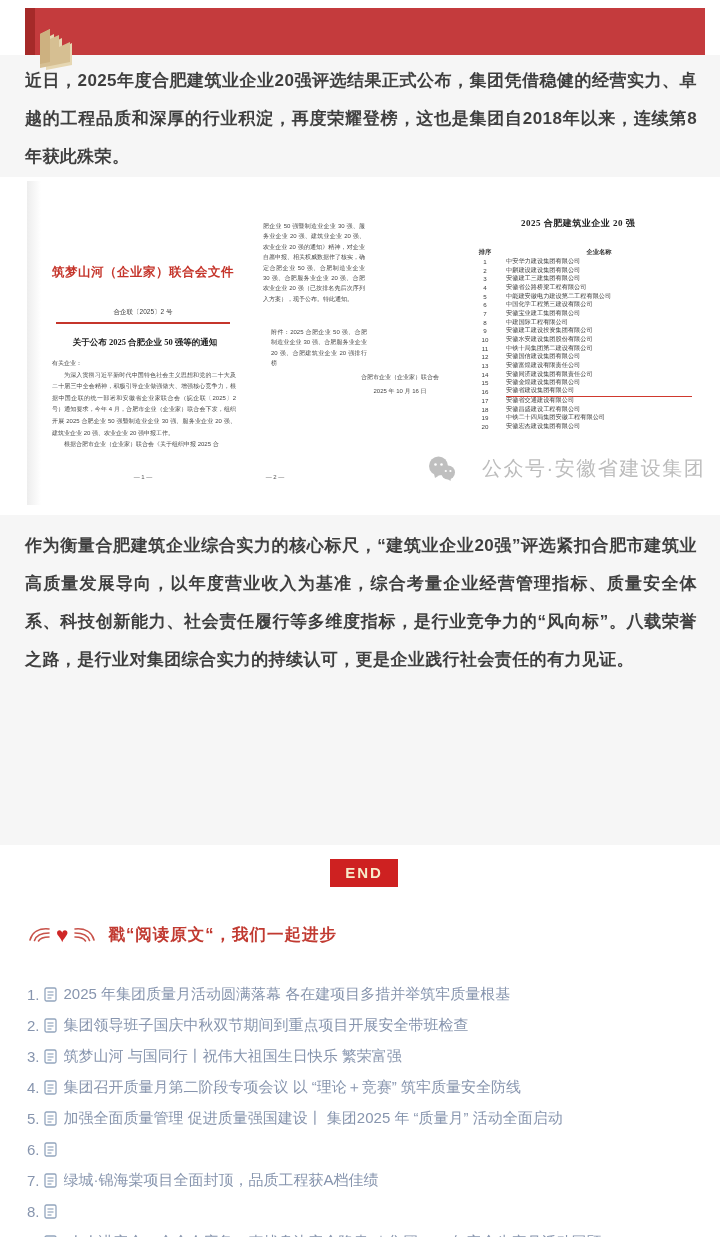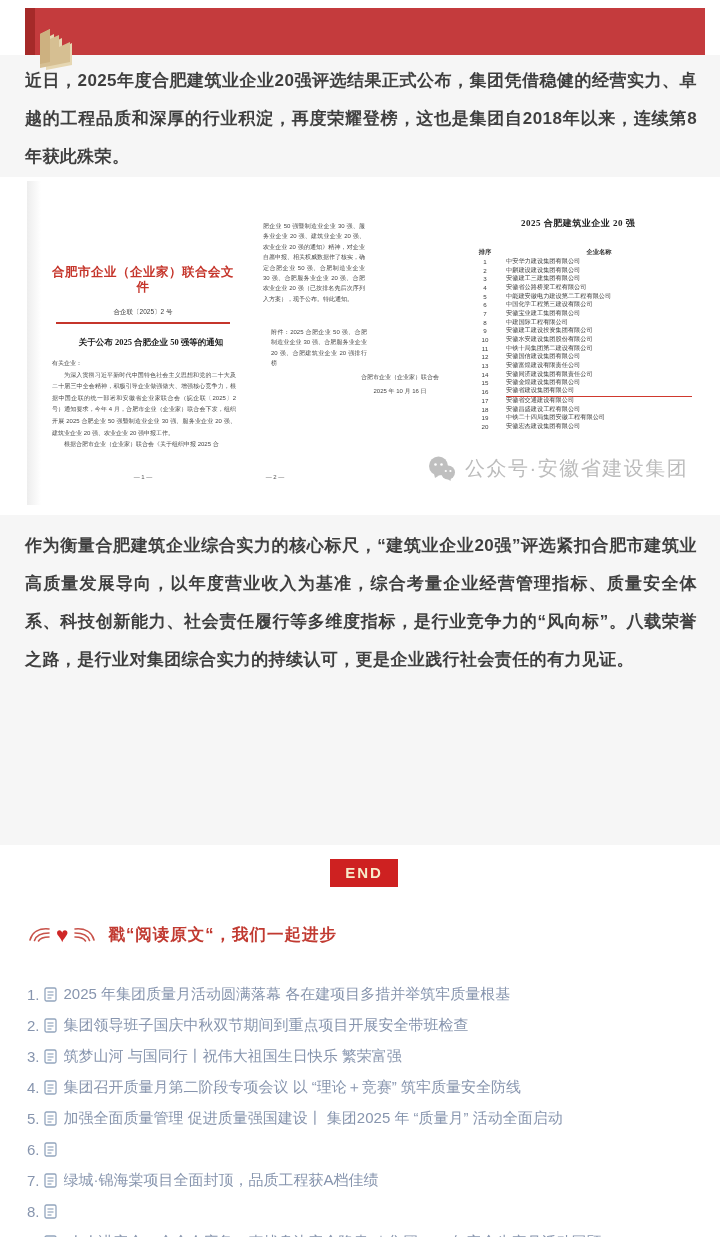--- a/index.html
+++ b/index.html
@@ -23,21 +23,21 @@
   
   .photo { position:absolute; left:0; top:177px; width:720px; height:338px; background:#ffffff; }
   .page-shade { position:absolute; left:27px; top:4px; width:14px; height:324px;
                 background:linear-gradient(90deg,#ededed,#ffffff); }
   .doc-serif { font-family:"Liberation Serif","DejaVu Serif",serif; }
   .masthead { position:absolute; left:46px; top:88px; width:194px; text-align:center;
               color:#c5352b; font-weight:700; font-size:12.5px; line-height:15px; letter-spacing:.5px; }
   .docnum { position:absolute; left:46px; top:131px; width:194px; text-align:center;
             font-size:6.5px; color:#3a3a3a; }
   .redline { position:absolute; left:56px; top:145px; width:174px; height:2px; background:#c5352b; }
-  .doctitle { position:absolute; left:54px; top:160px; width:194px; text-align:center;
+  .doctitle { position:absolute; left:48px; top:160px; width:194px; text-align:center;
               font-size:8.5px; font-weight:700; color:#1d1d1d; line-height:11px; }
   .docbody { position:absolute; left:52px; top:181px; width:184px; height:112px; overflow:hidden;
              font-size:6px; line-height:11.6px; color:#474747; text-align:justify; }
   .docbody .indent { text-indent:2em; }
   .pagenum { position:absolute; font-size:6px; color:#555; }
   .pg1 { left:46px; top:297px; width:194px; text-align:center; }
   .pg2 { left:252px; top:297px; width:46px; text-align:center; }
   .midcol { position:absolute; left:263px; top:44px; width:102px; height:100px; overflow:hidden;
             font-size:6px; line-height:10.4px; color:#474747; text-align:justify; }
   .midattach { position:absolute; left:271px; top:150px; width:96px; height:42px; overflow:hidden;
@@ -48,21 +48,21 @@
   .rank { position:absolute; left:464px; top:40px; width:228px; }
   .rank-title { text-align:center; font-size:9px; font-weight:700; color:#222; letter-spacing:.5px; }
   .rank-head { display:flex; margin-top:18px; font-size:6.3px; font-weight:700; color:#333; }
   .rank-head .c1 { width:42px; text-align:center; }
   .rank-head .c2 { flex:1; text-align:center; }
   .rank-row { display:flex; height:8.7px; align-items:center; }
   .rank-row .rk { width:42px; text-align:center; font-size:6.2px; color:#3c3c3c; }
   .rank-row .nm { flex:1; font-size:6.2px; color:#3c3c3c; white-space:nowrap; overflow:hidden; }
   .rank-row .nm.hl { border-bottom:1.5px solid #d0392e; padding-bottom:1px; }
 
-  .watermark { position:absolute; left:428px; top:278px; display:flex; align-items:center; gap:9px; opacity:.9; }
+  .watermark { position:absolute; left:428px; top:278px; display:flex; align-items:center; gap:26px; opacity:.9; }
   .wm-text { font-size:20px; color:#b5b5b5; letter-spacing:1.5px; white-space:nowrap; }
 
   
   .end-wrap { position:absolute; left:0; top:859px; width:720px; text-align:center; }
   .end-badge { display:inline-block; background:#ce2121; color:#f7ebcb; font-weight:700;
                font-size:15px; letter-spacing:2px; padding:5px 15px 6px;margin-left:8px; }
 
   
   .cta { position:absolute; left:28px; top:924px; display:flex; align-items:center; }
   .cta .heart { color:#cf2727; font-size:21px; line-height:20px; margin:0 6px; }
@@ -92,21 +92,21 @@
     <path fill="#e6d7b2" d="M10 24 l8-4 v8 l8-4 v10 l10-5 v22 l-26 5 z"></path>
     <path fill="#d6bf92" d="M4 20 l10-5 v10 l9-4 v12 l11-5 v20 l-30 6 z"></path>
     <path fill="#cdb180" d="M4 20 l10-5 v33 l-10 2 z"></path>
   </svg>
 
   <p class="para p1">近日，2025年度合肥建筑业企业20强评选结果正式公布，集团凭借稳健的经营实力、卓越的工程品质和深厚的行业积淀，再度荣耀登榜，这也是集团自2018年以来，连续第8年获此殊荣。</p>
 
   <figure class="photo">
     <div class="page-shade"></div>
 
-    <div class="masthead doc-serif">合肥市企业（企业家）联合会文件</div>
+    <div class="masthead doc-serif">筑梦山河（企业家）联合会文件</div>
     <div class="docnum">合企联〔2025〕2 号</div>
     <div class="redline"></div>
     <div class="doctitle doc-serif">关于公布 2025 合肥企业 50 强等的通知</div>
     <div class="docbody">
       <div>有关企业：</div>
       <div class="indent">为深入贯彻习近平新时代中国特色社会主义思想和党的二十大及二十届三中全会精神，积极引导企业做强做大、增强核心竞争力，根据中国企联的统一部署和安徽省企业家联合会（皖企联〔2025〕2 号）通知要求，今年 4 月，合肥市企业（企业家）联合会下发，组织开展 2025 合肥企业 50 强暨制造业企业 30 强、服务业企业 20 强、建筑业企业 20 强、农业企业 20 强申报工作。</div>
       <div class="indent">根据合肥市企业（企业家）联合会《关于组织申报 2025 合</div>
     </div>
     <div class="pagenum pg1">— 1 —</div>
 

